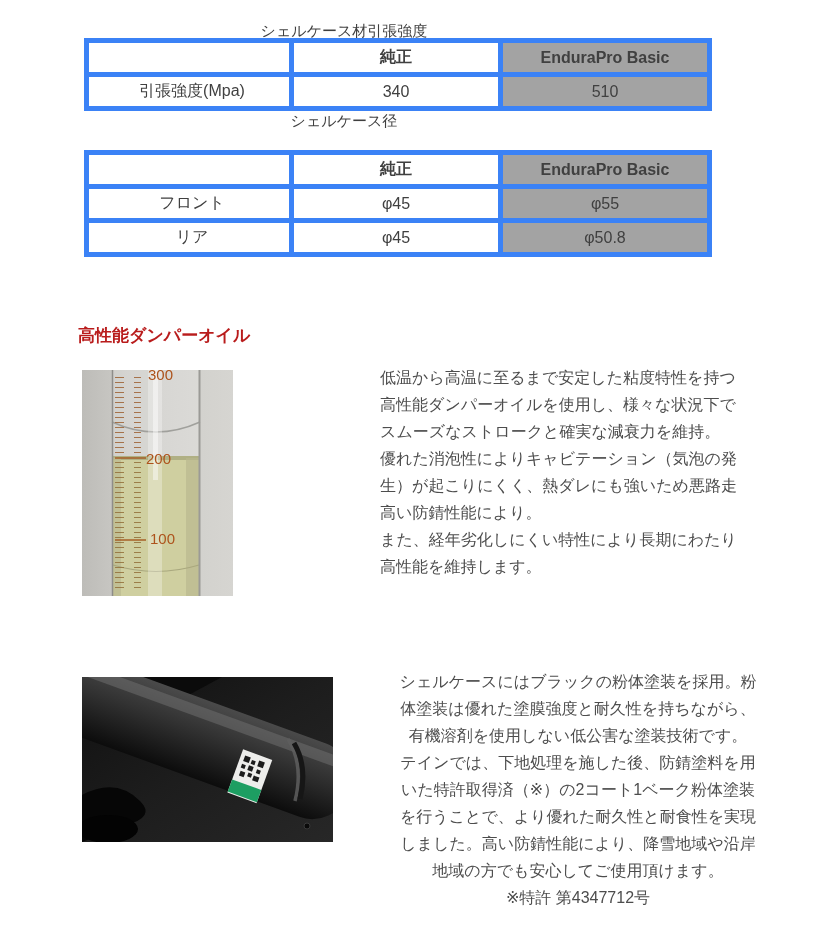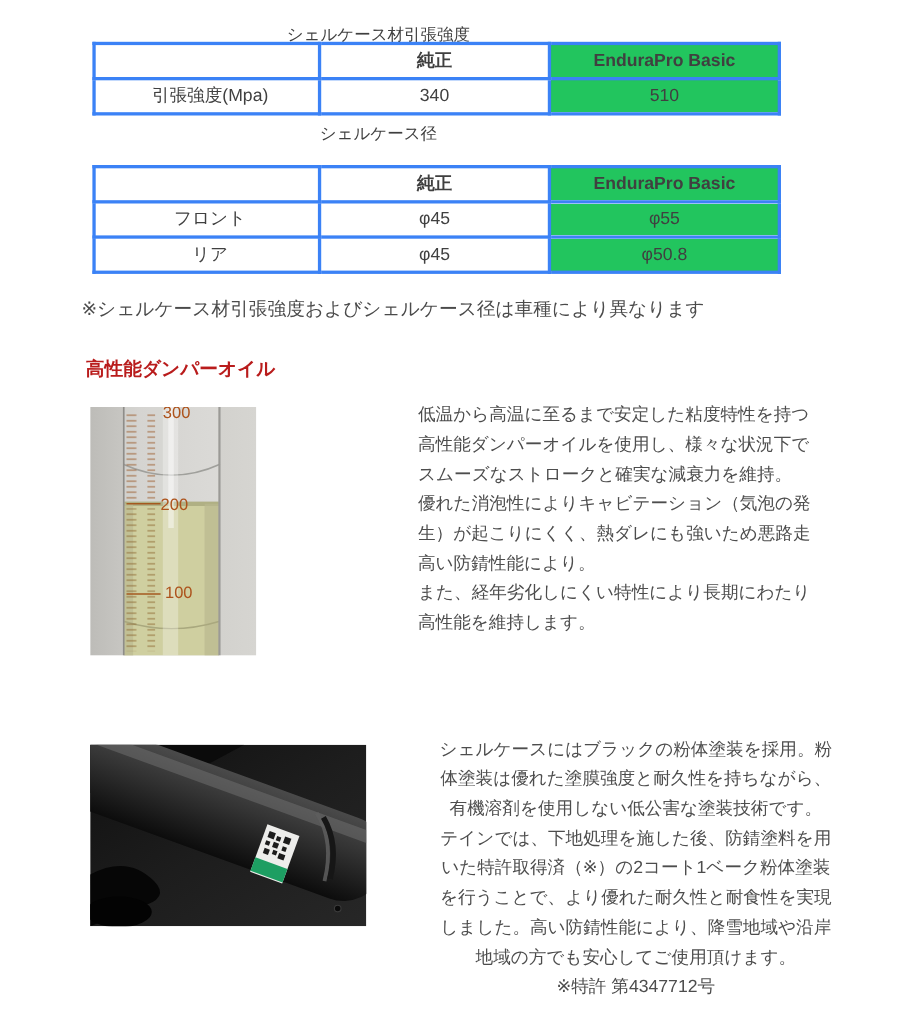--- a/index.html
+++ b/index.html
@@ -7,26 +7,26 @@
   .page{position:relative;width:830px;height:928px;background:#ffffff;overflow:hidden;}
 
   .tbl-caption{position:absolute;left:84px;width:520px;text-align:center;
     font-size:15px;color:#3f3f3f;}
   .cap1{top:22px;}
   .cap2{top:112px;}
 
   table.spec{position:absolute;left:84px;border-collapse:collapse;table-layout:fixed;}
   .t1{top:38px;}
   .t2{top:150px;}
-  .spec th,.spec td{border:3px solid #3b82f6;height:29px;padding:0;
+  .spec th,.spec td{border:5px solid #3b82f6;height:29px;padding:0;
     font-size:16px;color:#404040;overflow:hidden;white-space:nowrap;}
   .spec th{font-weight:bold;text-align:center;}
   .spec td.lbl{text-align:center;padding-left:6px;}
   .spec td.val{text-align:center;}
-  .hl{background:#22c55e;}
+  .hl{background:#a3a3a3;}
 
   .note{position:absolute;left:74px;top:269px;font-size:17px;color:#4a4a4a;white-space:nowrap;}
 
   .sec-heading{position:absolute;left:78px;font-size:17px;font-weight:bold;color:#b91c1c;white-space:nowrap;}
   .h1{top:324px;}
   .h2{top:631px;}
 
   .para{position:absolute;left:380px;width:396px;font-size:16px;line-height:27px;
     color:#4d4d4d;white-space:pre-line;}
   .p1{top:364px;}
@@ -83,21 +83,20 @@
       <td class="val hl">φ55</td>
     </tr>
     <tr>
       <td class="lbl">リア</td>
       <td class="val">φ45</td>
       <td class="val hl">φ50.8</td>
     </tr>
   </tbody>
     </table>
 
-  <div class="note">※シェルケース材引張強度およびシェルケース径は車種により異なります</div>
 
   <div class="sec-heading h1">高性能ダンパーオイル</div>
 
   <div class="photo photo1">
     <svg width="151" height="226" viewBox="0 0 151 226">
       <defs>
         <linearGradient id="bg1" x1="0" y1="0" x2="1" y2="0">
           <stop offset="0" stop-color="#bdbcb8"></stop>
           <stop offset="0.3" stop-color="#cccbc7"></stop>
           <stop offset="1" stop-color="#d6d5d1"></stop>

